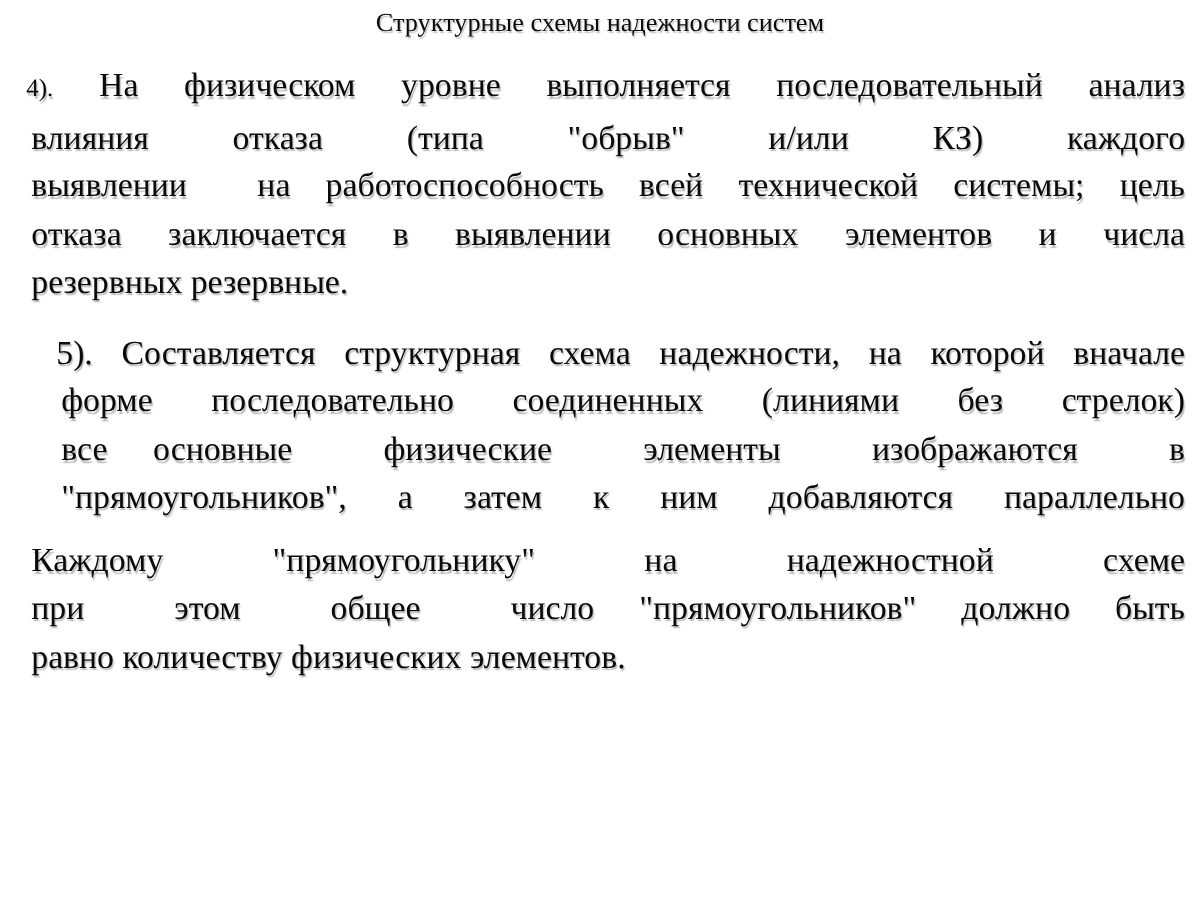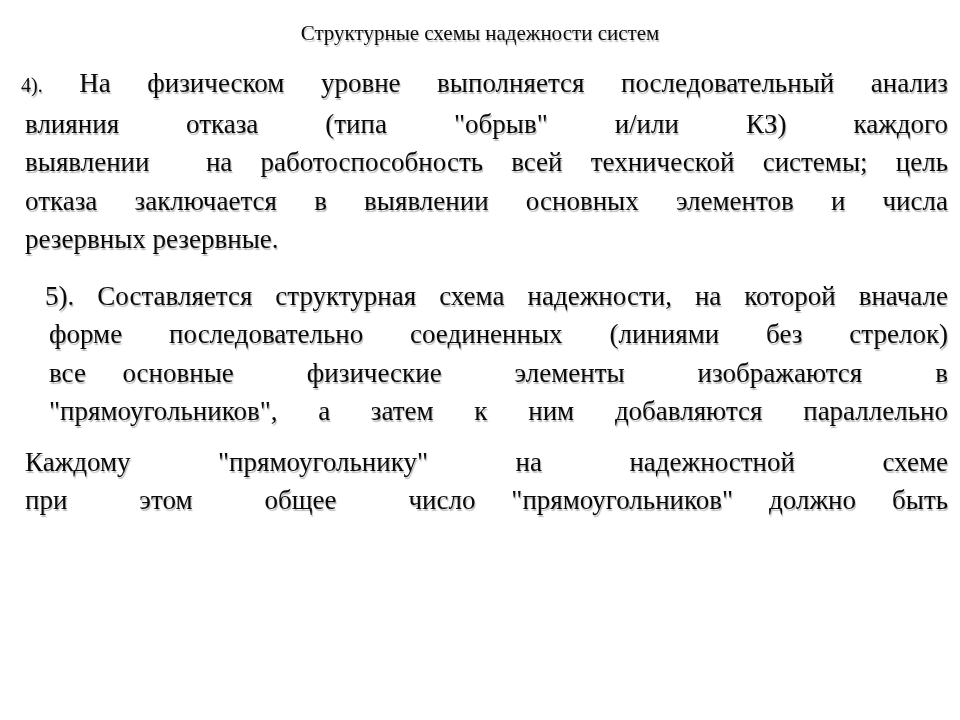--- a/index.html
+++ b/index.html
@@ -10,21 +10,21 @@
   .slide {
     position: relative;
     width: 960px;
     height: 720px;
     background: #ffffff;
     overflow: hidden;
     font-family: "Liberation Serif", "DejaVu Serif", serif;
     color: #0a0a0a;
   }
   .title {
-    margin-top: 20px;
+    margin-top: 5px;
     text-align: center;
     font-size: 21px;
     line-height: 26px;
     text-shadow: 1px 1.5px 1px rgba(0,0,0,0.25);
   }
   .content {
     margin-top: 18px;
   }
   .para { margin: 0; }
   .para.gap-large { margin-top: 18px; padding-left: 24px; }
@@ -63,16 +63,17 @@
     <div class="para gap-large">
       <div class="line first"><span class="num">5).</span> <span class="t">Составляется структурная схема надежности, на которой вначале</span></div>
       <div class="line"><span class="t">форме последовательно соединенных (линиями без стрелок)</span></div>
       <div class="line"><span class="t">все основные  физические  элементы  изображаются  в</span></div>
       <div class="line"><span class="t">"прямоугольников", а затем к ним добавляются параллельно</span></div>
     </div>
 
     <div class="para gap-small">
       <div class="line"><span class="t">Каждому  "прямоугольнику"  на  надежностной  схеме</span></div>
       <div class="line"><span class="t">при  этом  общее  число "прямоугольников" должно быть</span></div>
+      <div class="line end"><span class="t">равно количеству физических элементов.</span></div>
     </div>
 
   </div>
 </div>
 
 </body></html>

